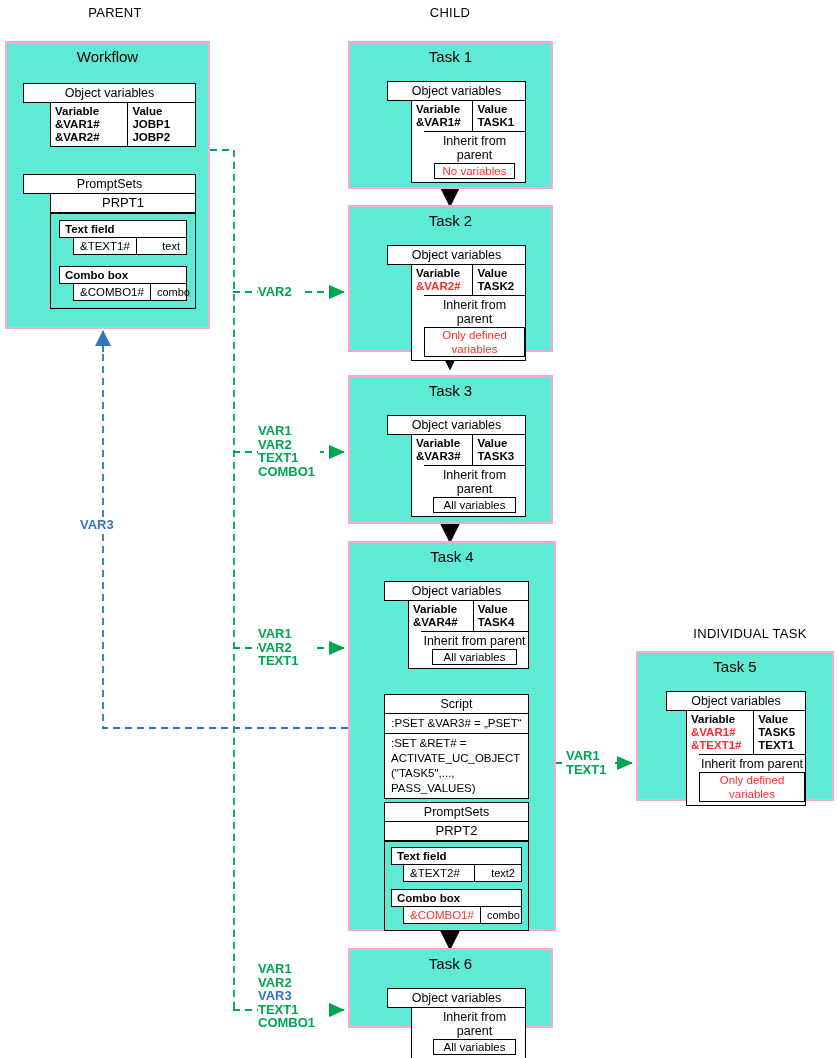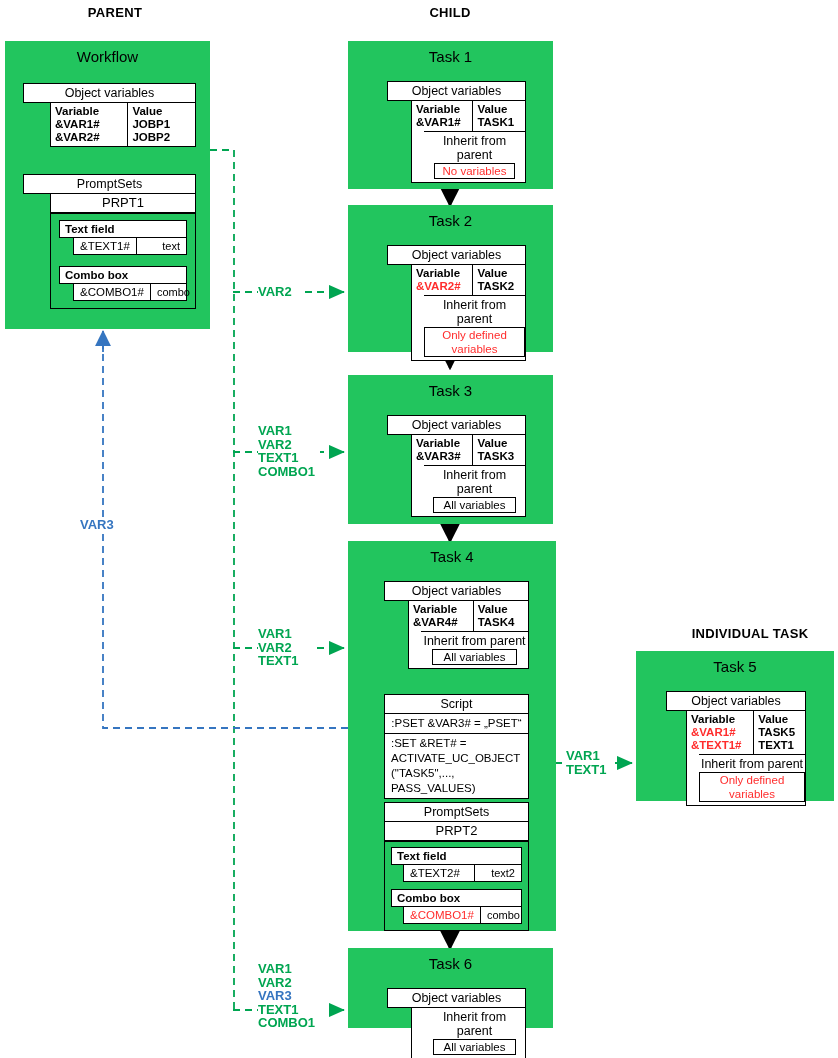--- a/index.html
+++ b/index.html
@@ -10,31 +10,31 @@
     background: #ffffff;
     font-family: "Liberation Sans", sans-serif;
     font-size: 12px;
     color: #000;
     overflow: hidden;
   }
   .abs { position: absolute; }
 
   
   .col-head {
-    font-weight: bold;
+    font-weight: normal;
     font-size: 13px;
     letter-spacing: .3px;
     text-align: center;
     white-space: nowrap;
   }
 
   
   .outer {
-    border: 2px solid #22c55e;
-    background: #22c55e;
+    border: 2px solid #f9a8d4;
+    background: #5eead4;
     padding: 0;
   }
   .outer-title {
     text-align: center;
     font-size: 15px;
     padding: 5px 0 4px 0;
     white-space: nowrap;
   }
   .blk-head {
     text-align: center;

